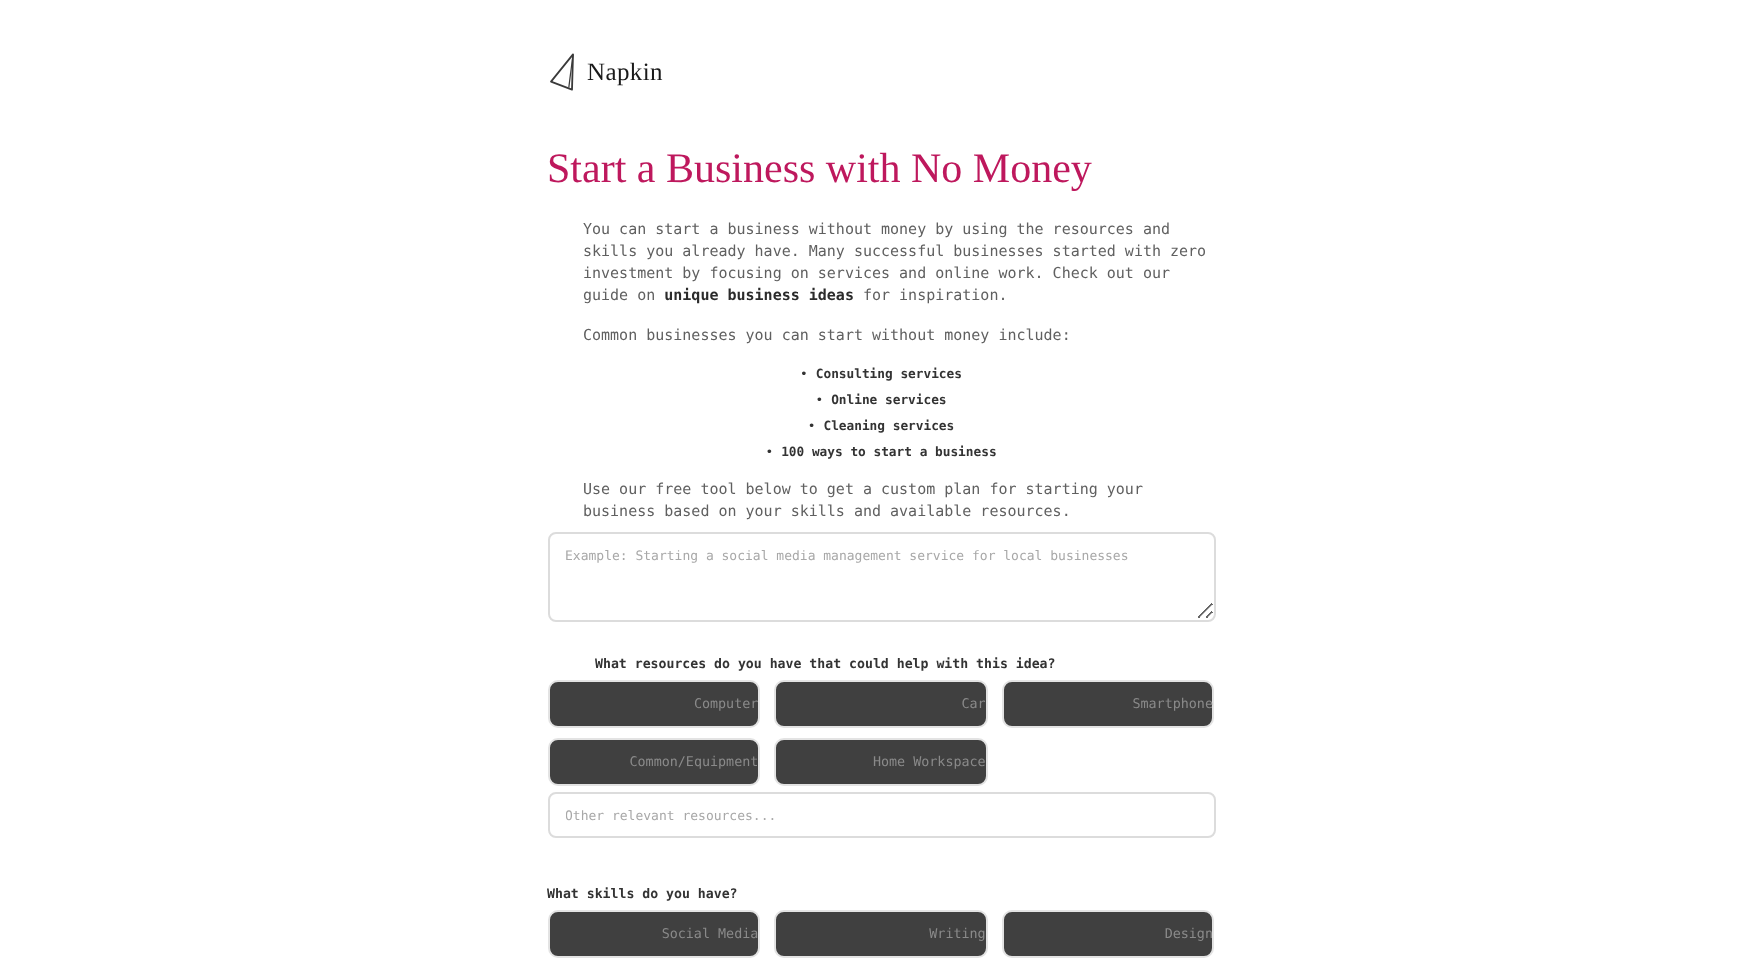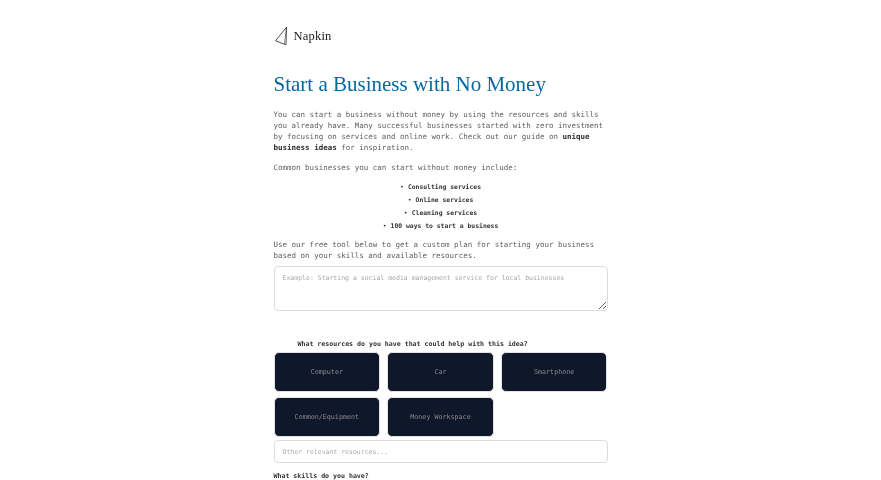--- a/index.html
+++ b/index.html
@@ -28,29 +28,30 @@
     color: #1a1a1a;
     letter-spacing: 0.2px;
   }
   
   .page-title {
     margin-top: 26px;
     font-family: "Liberation Serif", serif;
     font-weight: 500;
     font-size: 21px;
     line-height: 24px;
-    color: #0369a1;
+    color: #be185d;
   }
   
   .para {
     margin-top: 13px;
     font-size: 7.5px;
     line-height: 11px;
     color: #606060;
     letter-spacing: 0;
+    margin-left: 18px;
   }
   .para.second { margin-top: 9px; }
   .para.third  { margin-top: 6px; }
   .inline-link {
     font-weight: bold;
     color: #2b2b2b;
     cursor: pointer;
   }
   
   .biz-list {
@@ -67,22 +68,22 @@
   }
   .biz-list li .bullet { margin-right: 4px; font-weight: normal; color: #333; }
   
   .field-label {
     display: block;
     margin-top: 17px;
     font-size: 6.6px;
     font-weight: bold;
     color: #333333;
   }
-  .field-label.resources { margin-top: 29px; padding-left: 24px; }
-  .field-label.skills { margin-top: 9px; }
+  .field-label.resources { margin-top: 17px; padding-left: 24px; }
+  .field-label.skills { margin-top: 24px; }
   textarea.idea-box {
     margin-top: 5px;
     width: 334px;
     height: 45px;
     border: 1px solid #dcdcdc;
     border-radius: 4px;
     padding: 7px 8px;
     font-family: "DejaVu Sans Mono", monospace;
     font-size: 6.5px;
     color: #444;
@@ -105,29 +106,29 @@
     display: block;
   }
   input.other-box::placeholder { color: #a8a8a8; }
   .option-grid {
     margin-top: 4px;
     display: grid;
     grid-template-columns: repeat(3, 1fr);
     gap: 5px 7px;
   }
   .option-grid button {
-    height: 40px;
-    background: #0f172a;
+    height: 24px;
+    background: #404040;
     border: 1px solid #e3e3e3;
     border-radius: 5px;
     font-family: "DejaVu Sans Mono", monospace;
     font-size: 6.7px;
     color: #8a8a8a;
     cursor: pointer;
-    text-align: center;
+    text-align: right;
   }
 </style>
 </head>
 <body>
 
 <div class="container">
 
   <div class="logo-row">
     <svg class="logo-icon" viewBox="0 0 14 20">
       <path d="M12.5 1.2 L1.5 14.8 L12 18.8 Z" fill="none" stroke="#3a3a3a" stroke-width="0.9" stroke-linejoin="round"></path>
@@ -152,21 +153,21 @@
   <p class="para third">Use our free tool below to get a custom plan for starting your business based on your skills and available resources.</p>
 
   <textarea class="idea-box" placeholder="Example: Starting a social media management service for local businesses" style=""></textarea>
 
   <label class="field-label resources">What resources do you have that could help with this idea?</label>
   <div class="option-grid">
       <button type="button">Computer</button>
       <button type="button">Car</button>
       <button type="button">Smartphone</button>
       <button type="button">Common/Equipment</button>
-      <button type="button">Money Workspace</button>
+      <button type="button">Home Workspace</button>
     </div>
 
   <input class="other-box" type="text" placeholder="Other relevant resources..." style="">
 
   <label class="field-label skills">What skills do you have?</label>
   <div class="option-grid">
       <button type="button">Social Media</button>
       <button type="button">Writing</button>
       <button type="button">Design</button>
     </div>

